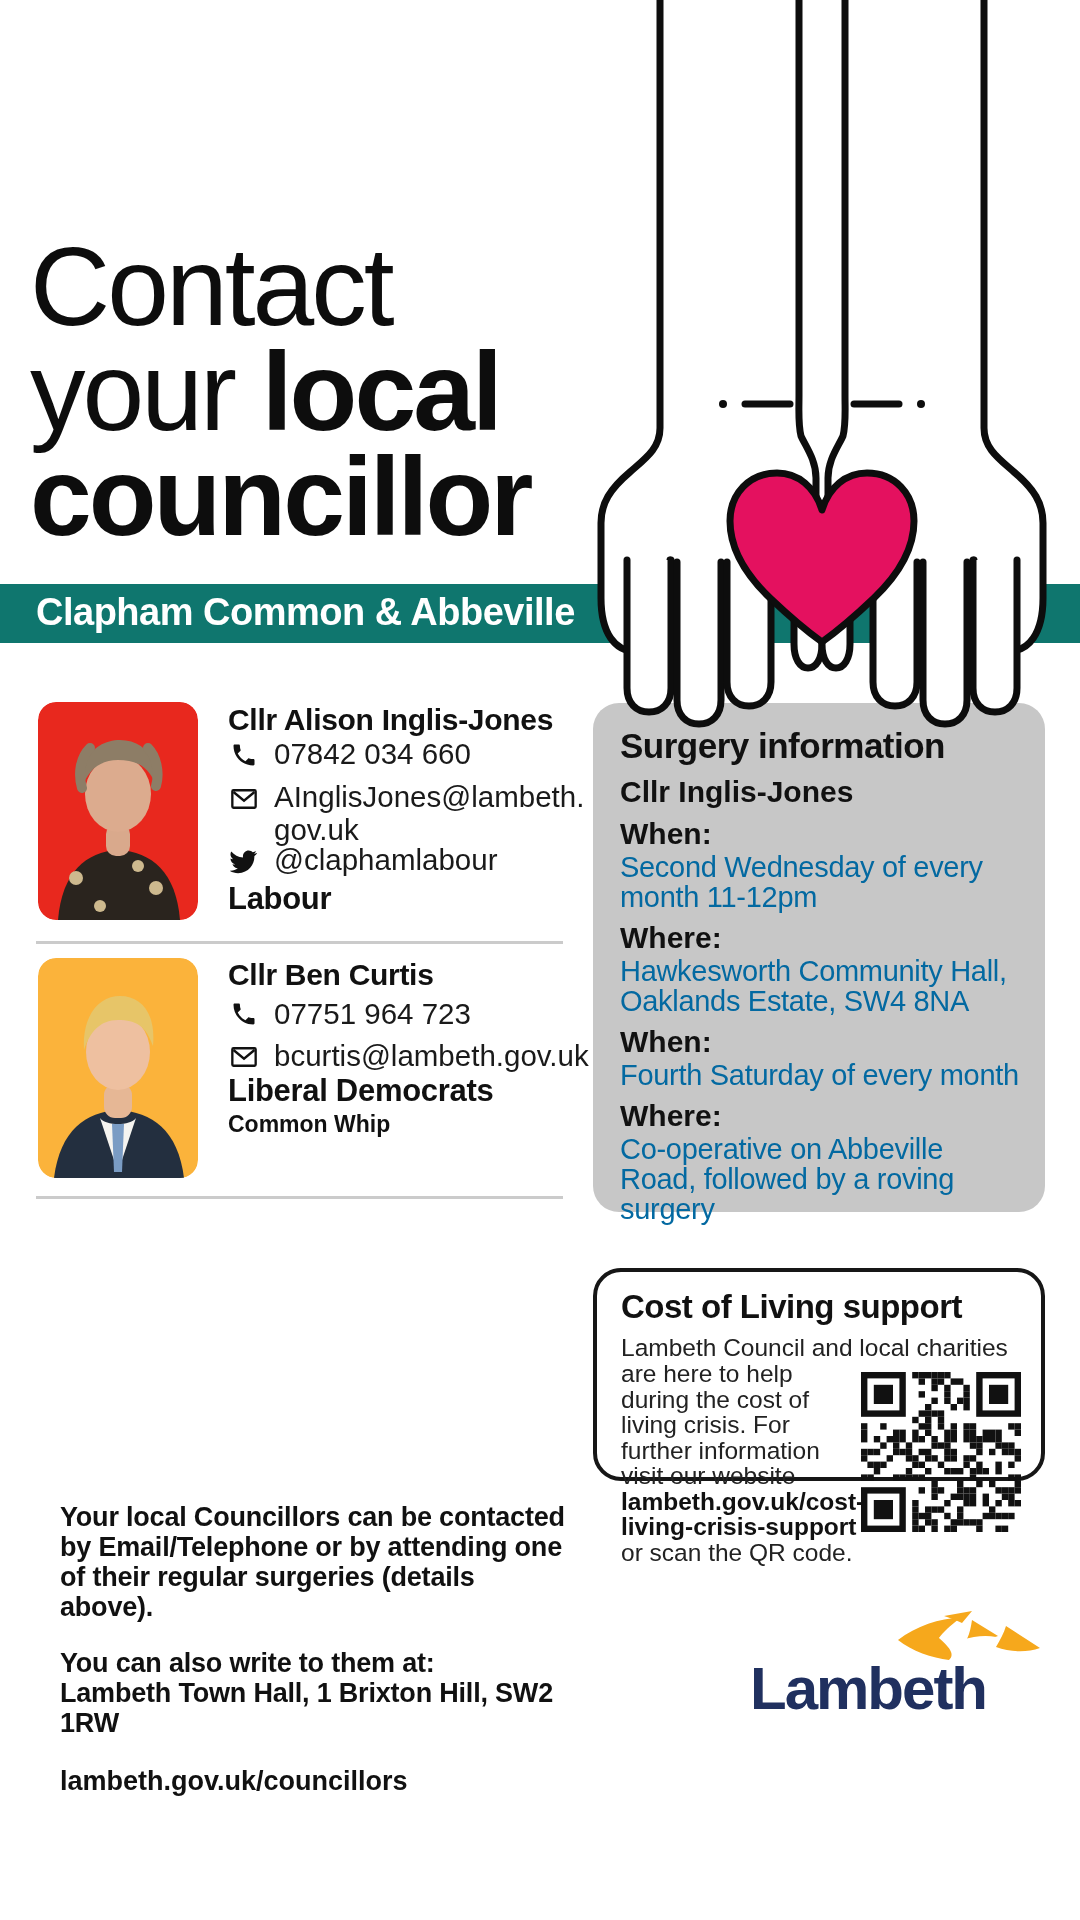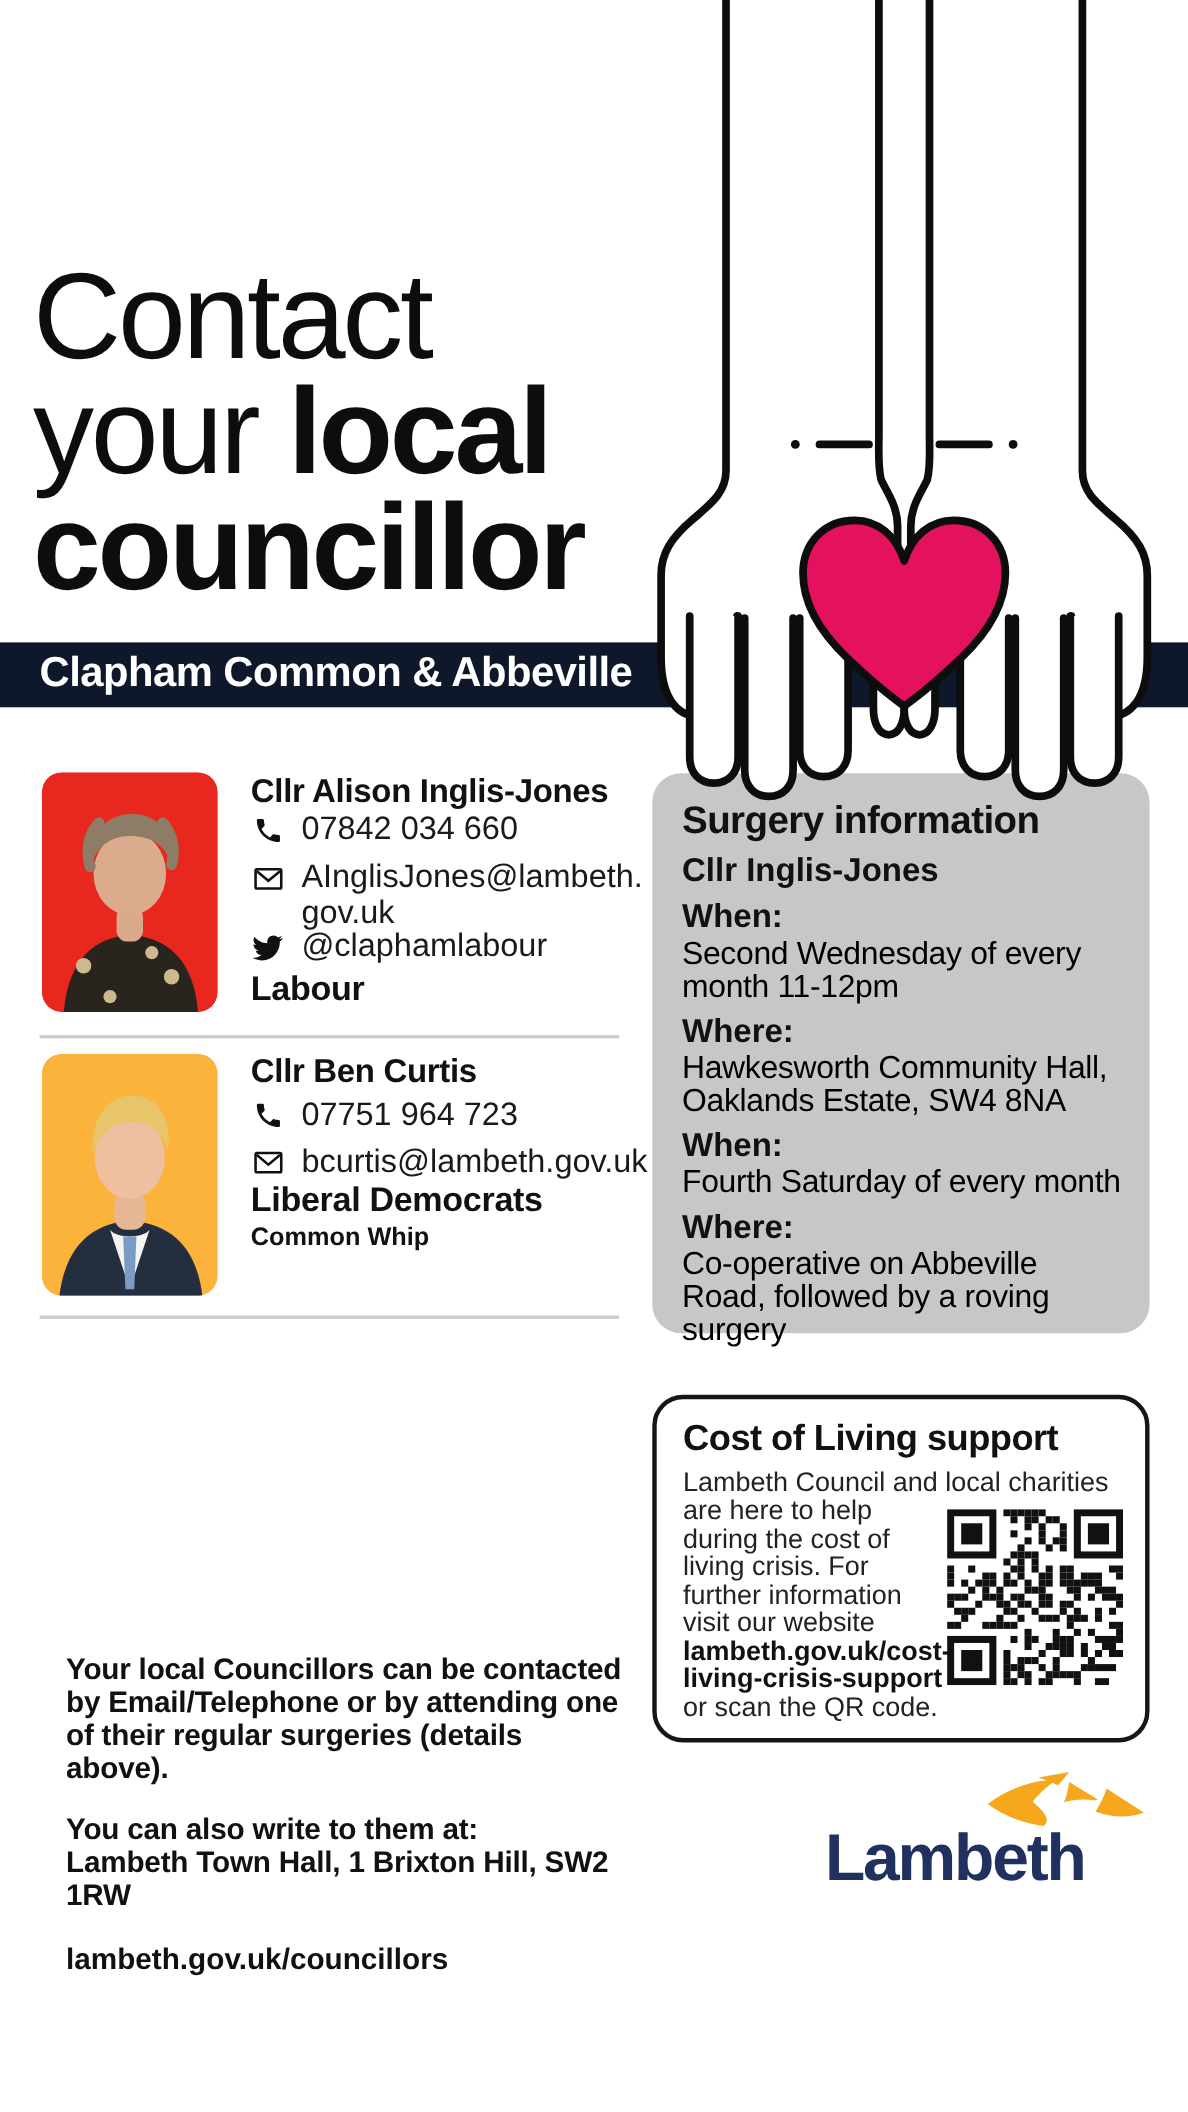--- a/index.html
+++ b/index.html
@@ -6,21 +6,21 @@
   .poster{
     position:relative; width:1080px; height:1920px; background:#ffffff;
     font-family:"Liberation Sans", sans-serif; color:#111; overflow:hidden;
     margin:0 auto;
   }
   
   .title{position:absolute; left:30px; top:235px; font-size:111px; line-height:105px;
          letter-spacing:-3px; font-weight:400; color:#0d0d0d; white-space:nowrap;}
   .title b{font-weight:700;}
   
-  .band{position:absolute; left:0; top:584px; width:1080px; height:59px; background:#0f172a; z-index:1;}
+  .band{position:absolute; left:0; top:584px; width:1080px; height:59px; background:#0f766e; z-index:1;}
   .band-text{position:absolute; left:36px; top:0; height:59px; line-height:57px;
              font-size:38px; font-weight:700; color:#ffffff; letter-spacing:-0.5px;}
   
   .hands{position:absolute; left:0; top:0; width:1080px; height:770px; z-index:3; pointer-events:none;}
   
   .photo{position:absolute; left:38px; width:160px; height:218px; z-index:2;}
   .photo svg{display:block; border-radius:18px;}
   .photo1{top:702px;} .photo2{top:958px; height:220px;}
   .card{position:absolute; left:228px; width:350px; z-index:2;}
   .card1{top:703px;} .card2{top:958px;}
@@ -31,23 +31,23 @@
   .role{position:absolute; left:0; font-size:23px; font-weight:700;}
   .divider{position:absolute; left:36px; width:527px; height:3px; background:#cbcbcb; z-index:2;}
   .divider1{top:941px;} .divider2{top:1196px;}
   
   .surgery{position:absolute; left:593px; top:703px; width:452px; height:509px;
            background:#c7c7c7; border-radius:26px; z-index:2;
            padding:24px 20px 0 27px; box-sizing:border-box;}
   .sg-title{font-size:35px; font-weight:700; letter-spacing:-0.5px; line-height:38px;}
   .sg-sub{font-size:30px; font-weight:700; margin-top:10px; line-height:33px;}
   .sg-label{font-size:30px; font-weight:700; margin-top:9px; line-height:33px;}
-  .sg-text{font-size:29px; line-height:30px; margin-top:2px; color:#000000; letter-spacing:-0.3px;}
-  
-  .cost{position:absolute; left:593px; top:1268px; width:452px; height:316px; box-sizing:border-box;
+  .sg-text{font-size:29px; line-height:30px; margin-top:2px; color:#0369a1; letter-spacing:-0.3px;}
+  
+  .cost{position:absolute; left:593px; top:1268px; width:452px; height:213px; box-sizing:border-box;
         border:4px solid #161616; border-radius:28px; background:#fff; z-index:2;
         padding:16px 20px 0 24px;}
   .cl-title{font-size:33px; font-weight:700; letter-spacing:-0.5px;}
   .cl-intro{font-size:24.5px; line-height:26px; margin-top:9px; color:#222;}
   .cl-body{width:246px; font-size:24.5px; line-height:25.5px; color:#222; word-wrap:break-word;}
   .cl-body b{color:#111;}
   .qr{position:absolute; top:100px; right:20px; width:160px; height:160px;}
   
   .footer{position:absolute; left:36px; top:1502px; width:505px; z-index:2;margin-left:24px;}
   .f-para{font-size:27px; font-weight:700; line-height:30px; letter-spacing:-0.2px;}

